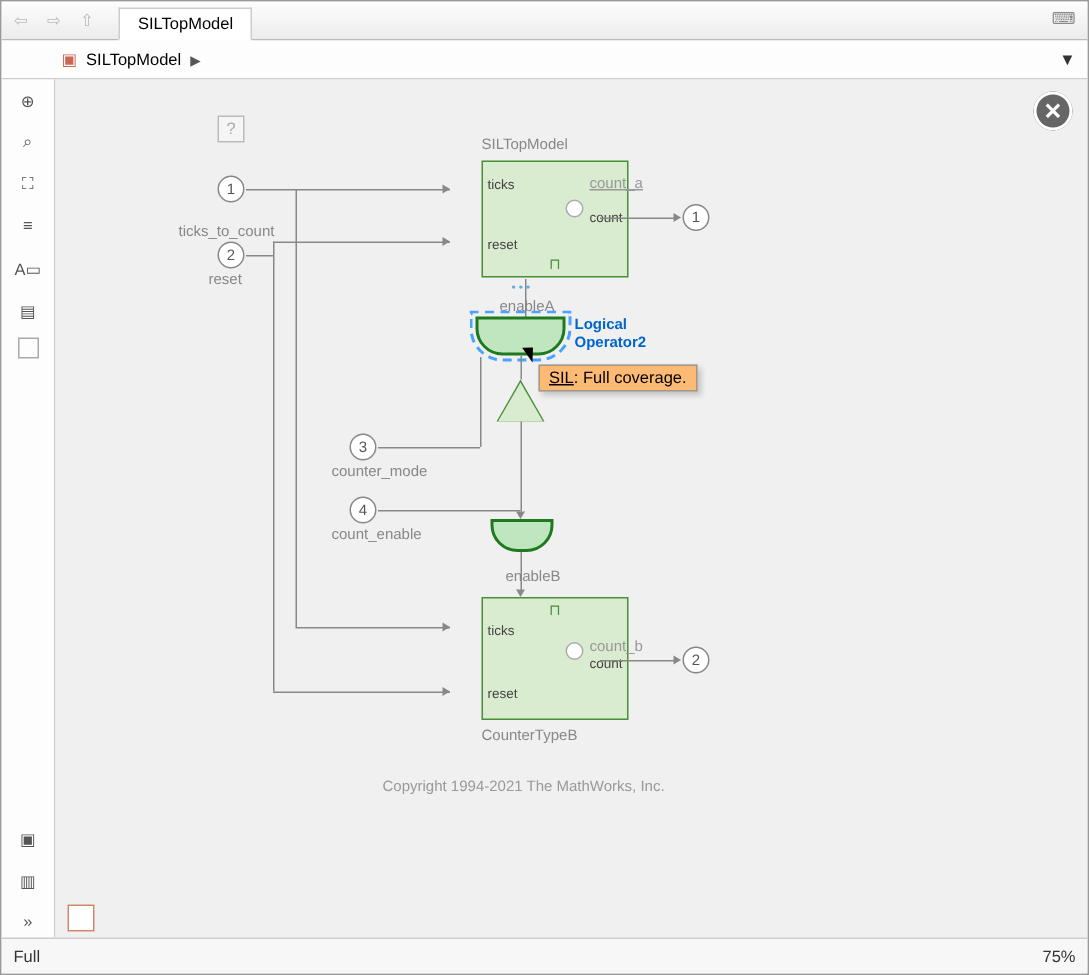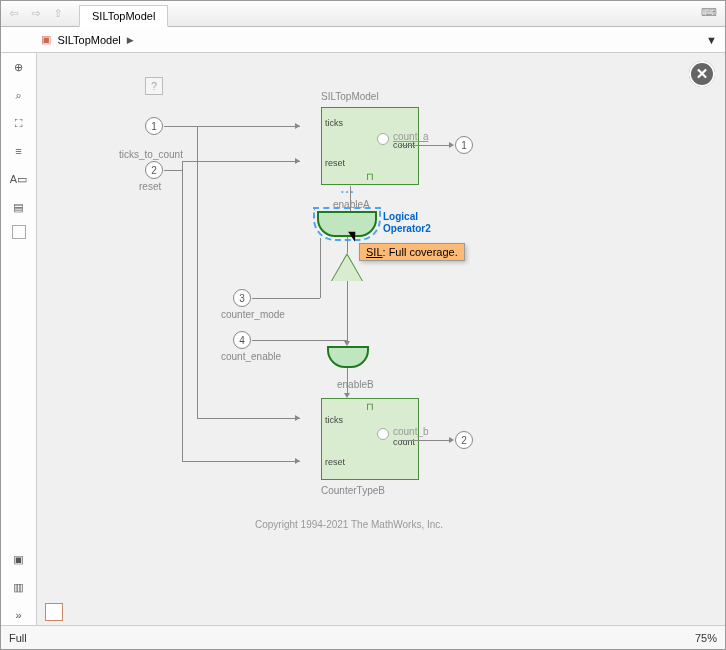--- a/index.html
+++ b/index.html
@@ -325,21 +325,21 @@
 
   <div class="wire wire-h" style="left:127px;top:117px;width:18px;"></div>
   <div class="wire wire-v" style="left:145px;top:108px;height:300px;"></div>
   <div class="wire wire-h" style="left:145px;top:108px;width:118px;"></div>
   <div class="arrowhead-r" style="left:258px;top:105px;"></div>
   <div class="wire wire-h" style="left:145px;top:408px;width:118px;"></div>
   <div class="arrowhead-r" style="left:258px;top:405px;"></div>
 
   <div class="wire wire-h" style="left:363px;top:92px;width:50px;"></div>
   <div class="sig-bubble" style="left:340px;top:80px;"></div>
-  <div class="signal-label" style="left:356px;top:78px;text-decoration:underline;">count_a</div>
+  <div class="signal-label" style="left:356px;top:64px;text-decoration:underline;">count_a</div>
   <div class="arrowhead-r" style="left:412px;top:89px;"></div>
   <div class="port-num" style="left:418px;top:83px;">
     <span>1</span>
   </div>
 
   <div class="wire wire-h" style="left:363px;top:387px;width:50px;"></div>
   <div class="sig-bubble" style="left:340px;top:375px;"></div>
   <div class="signal-label" style="left:356px;top:373px;">count_b</div>
   <div class="arrowhead-r" style="left:412px;top:384px;"></div>
   <div class="port-num" style="left:418px;top:378px;">

